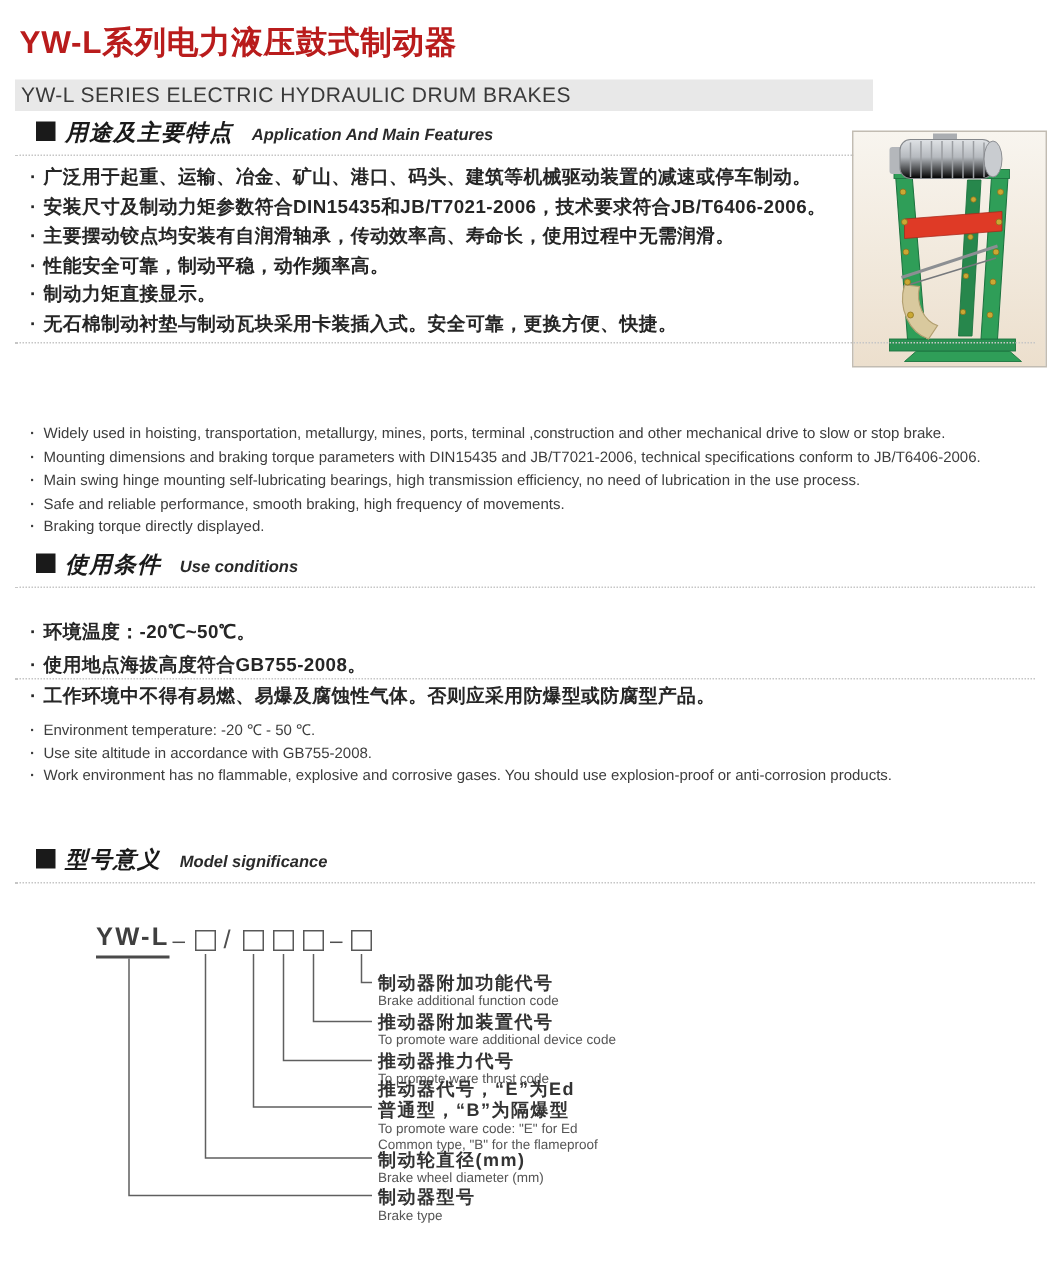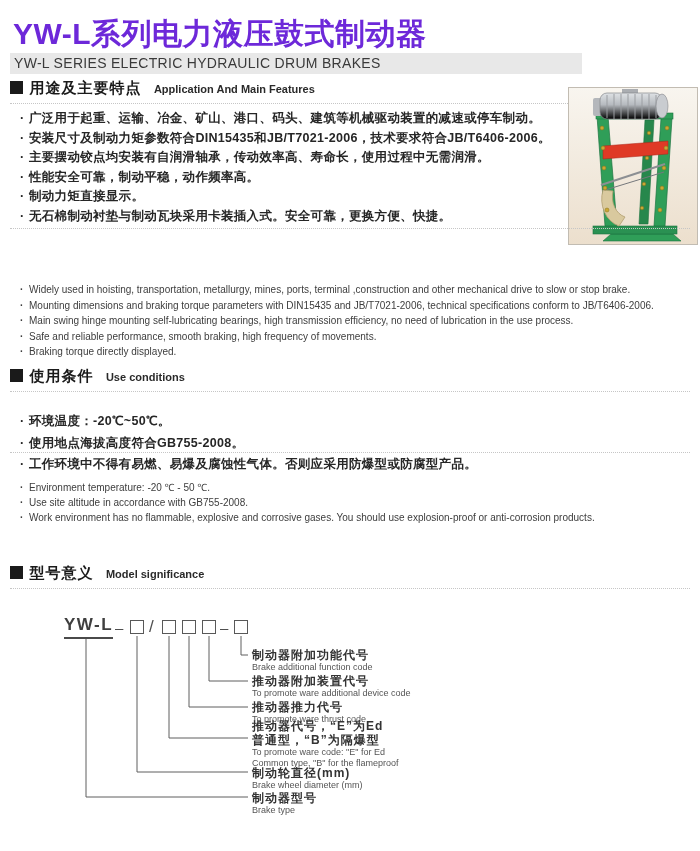--- a/index.html
+++ b/index.html
@@ -1,26 +1,26 @@
 <!DOCTYPE html>
 <html><head>
 <meta charset="utf-8">
 <style>
   * { margin:0; padding:0; box-sizing:border-box; }
   html,body { width:700px; height:851px; background:#fff; }
   body { font-family:"Liberation Sans", sans-serif; color:#222; overflow:hidden; }
   .page { position:relative; width:700px; height:851px; background:#fff; }
 
-  .title { position:absolute; left:13px; top:14px; font-size:30px; font-weight:600;
-           letter-spacing:.5px; color:#6d28d9; white-space:nowrap; }
+  .title { position:absolute; left:13px; top:14px; font-size:21px; font-weight:600;
+           letter-spacing:.5px; color:#b91c1c; white-space:nowrap; }
   .subtitle-bar { position:absolute; left:10px; top:53px; width:572px; height:21px;
            background:#e8e8e8; line-height:21px; padding-left:4px; font-size:14px;
            color:#3a3a3a; letter-spacing:.3px; }
 
-  .sec-head { position:absolute; left:10px; white-space:nowrap; }
+  .sec-head { position:absolute; left:24px; white-space:nowrap;font-style:italic; }
   .sec-head .sq { display:inline-block; width:13px; height:13px; background:#1a1a1a;
            margin-right:2px; vertical-align:-1px; }
   .sec-head .cn { font-size:15px; font-weight:bold; color:#1a1a1a; letter-spacing:1px; }
   .sec-head .en { font-size:11px; font-weight:bold; color:#2a2a2a; margin-left:8px; }
 
   .dotline { position:absolute; left:10px; width:680px; border-top:1px dotted #c6c6c6; }
 
   ul.blist { list-style:none; position:absolute; }
   ul.blist li { position:relative; padding-left:9px; }
   ul.blist li::before { content:"·"; position:absolute; left:0; top:0; font-weight:bold; }

